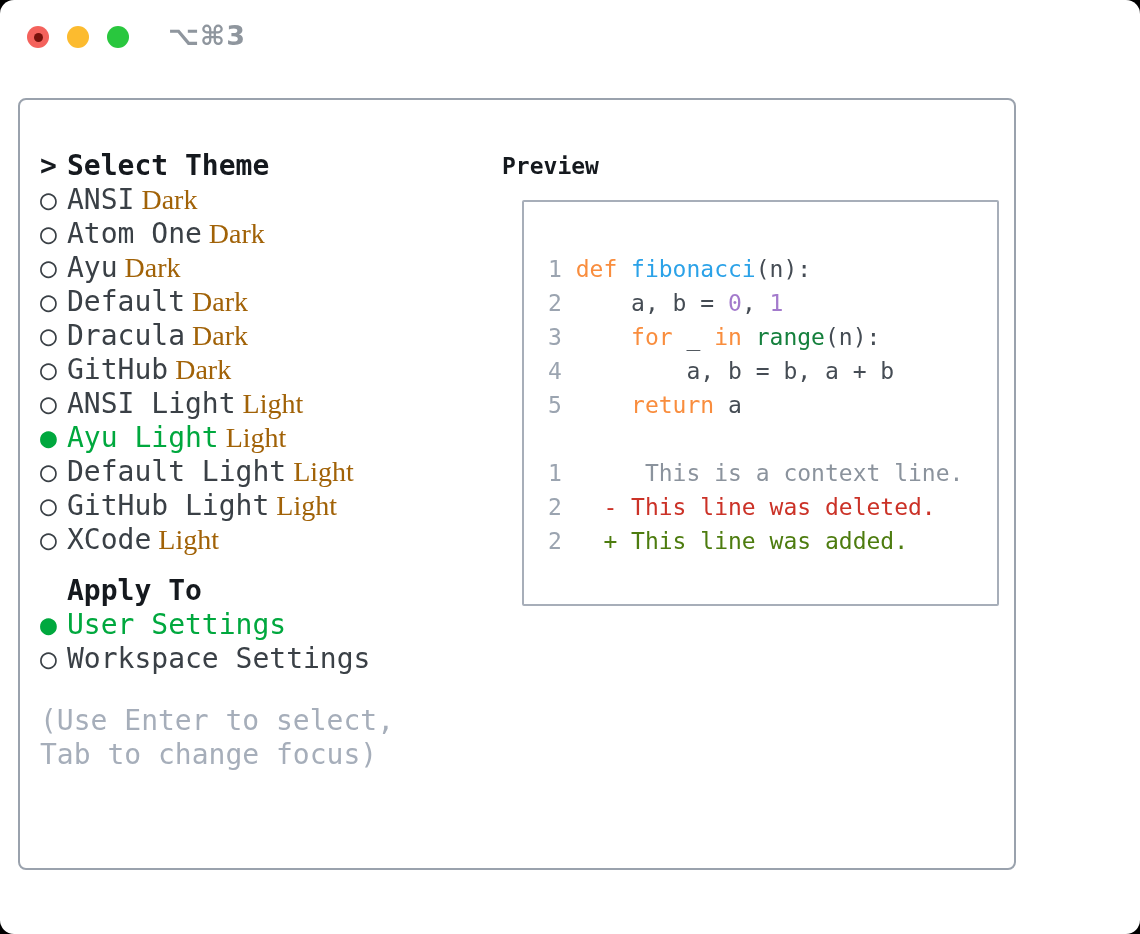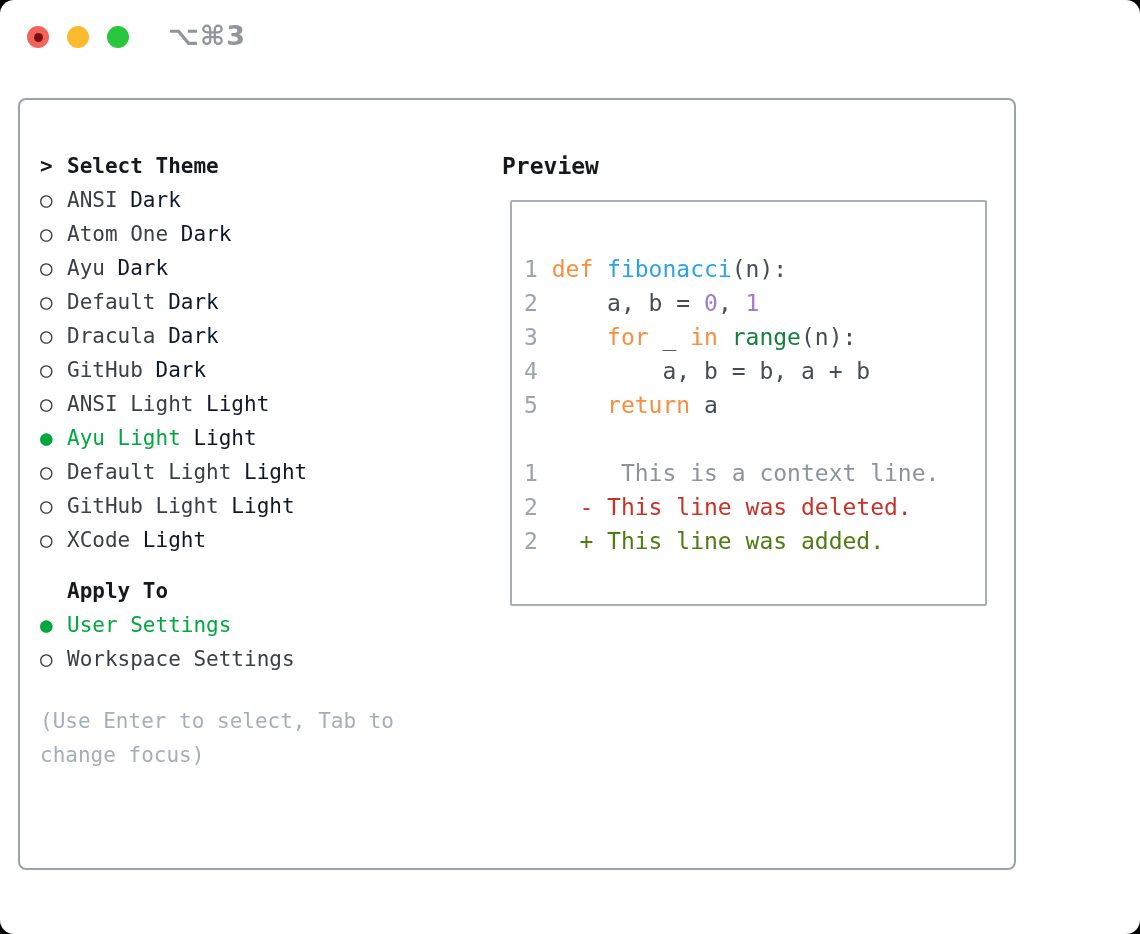--- a/index.html
+++ b/index.html
@@ -18,38 +18,38 @@
   .dot-green{background:#29c73e;}
   .win-title{position:absolute;left:168px;top:20px;font-family:"DejaVu Sans",sans-serif;
              font-weight:bold;font-size:27px;color:#8f969e;letter-spacing:1px;}
 
   
   .panel{position:absolute;left:18px;top:98px;width:998px;height:772px;
          border:2px solid #9aa2ad;border-radius:8px;background:#fff;box-sizing:border-box;}
 
   
   .left-col{position:absolute;left:20px;top:49px;width:445px;
-            font-size:21px;line-height:34px;color:#3a4046;}
+            font-size:28px;line-height:34px;color:#3a4046;}
   .row{white-space:nowrap;}
   .marker{display:inline-block;width:27px;color:#3a4046;
           font-family:"DejaVu Sans Mono","DejaVu Sans",monospace;}
   .hdr .marker{font-weight:bold;color:#15191e;}
   .hdr .hdr-label{font-weight:bold;color:#15191e;}
-  .variant{color:#0f172a;}
+  .variant{color:#a16207;font-family:Liberation Serif, serif;}
   .sel .marker, .sel .name{color:#00a83e;}
   .apply-sec{margin-top:17px;}
   .hint{margin-top:28px;color:#a6aeba;white-space:normal;width:420px;}
 
   
   .right-col{position:absolute;left:482px;top:49px;width:500px;
              font-size:23px;line-height:34px;}
   .preview-hdr{font-weight:bold;color:#15191e;white-space:pre;}
-  .preview-box{margin-left:8px;margin-top:17px;width:477px;height:406px;
+  .preview-box{margin-left:20px;margin-top:17px;width:477px;height:406px;
                border:2px solid #a7aeb9;border-radius:2px;box-sizing:border-box;
-               padding:50px 0 0 12px;overflow:hidden;background:#fff;}
+               padding:50px 0 0 24px;overflow:hidden;background:#fff;}
   .cline{white-space:pre;height:34px;}
   .ln{display:inline-block;width:2ch;color:#9ba4b0;}
   .tok-default{color:#454c54;}
   .tok-keyword{color:#f98d3d;}
   .tok-function{color:#2ba2e8;}
   .tok-builtin{color:#15803d;text-align:right;}
   .tok-number{color:#a37acc;}
   .tok-context{color:#8b939d;}
   .tok-deleted{color:#cb3227;}
   .tok-added{color:#4d7c0f;}

